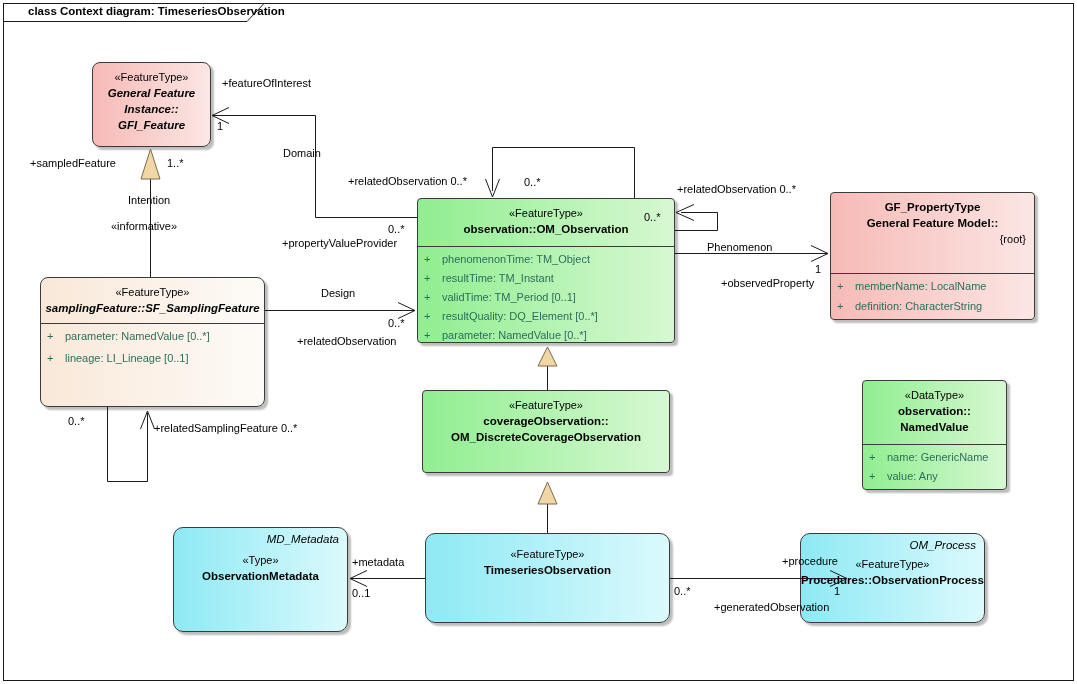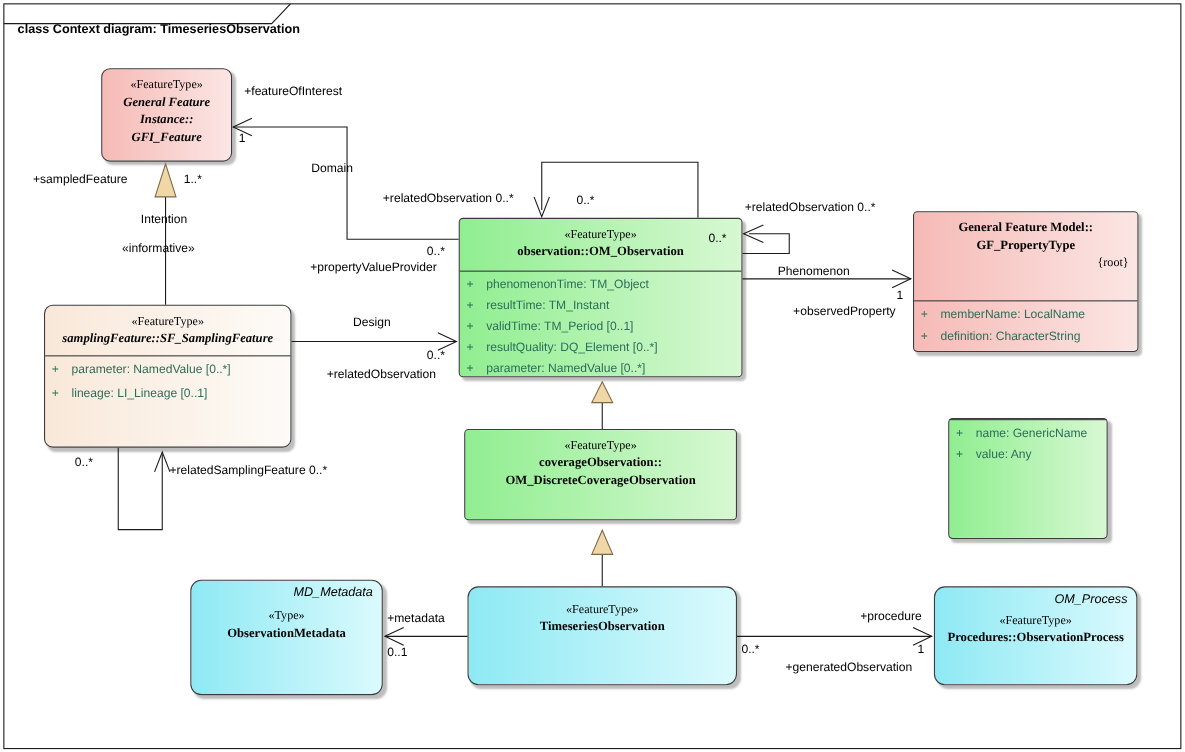--- a/index.html
+++ b/index.html
@@ -5,32 +5,32 @@
   html,body{margin:0;padding:0;background:#fff;}
   #canvas{position:relative;width:1077px;height:684px;background:#fff;overflow:hidden;
           font-family:"Liberation Sans",sans-serif;font-size:11px;color:#000;}
   svg.wires{position:absolute;left:0;top:0;z-index:5;pointer-events:none;}
   .cls{position:absolute;border:1px solid #3b3b3b;box-shadow:3px 3px 2px #bdbdbd;z-index:2;box-sizing:border-box;}
   .r8{border-radius:8px;} .r4{border-radius:4px;} .r2{border-radius:10px;}
   .pink {background:linear-gradient(to right,#f6bab6,#fbe6e4);}
   .peach{background:linear-gradient(to right,#f9e8d9,#fdfbf7);}
   .green{background:linear-gradient(to right,#90ee90,#d7f8d2);}
   .cyan {background:linear-gradient(to right,#8ee9f4,#dbfafd);}
-  .hdr{text-align:center;box-sizing:border-box;padding-top:6px;line-height:16px;font-family:Liberation Serif, serif;}
+  .hdr{text-align:center;box-sizing:border-box;padding-top:6px;line-height:16px;}
   .stereo{font-size:11px;}
   .cname{font-weight:bold;font-size:11.5px;}
   .bi{font-weight:bold;font-style:italic;font-size:11.5px;}
   .tag{ text-align:right;padding-right:8px;font-size:11px;}
   .suphdr{font-style:italic;font-size:11.5px;text-align:right;padding:4px 8px 0 0;line-height:14px;}
   .attrs{border-top:1px solid #3b3b3b;box-sizing:border-box;padding:5px 6px 0 6px;color:#2c6e5a;}
   .arow{display:flex;margin:0 0 4px 0;line-height:15px;}
   .arow .vis{width:18px;flex:none;text-align:left;}
   .lbl{position:absolute;white-space:nowrap;z-index:6;line-height:13px;}
   .assoc-name{color:#000;}
-  #frame-title{position:absolute;left:16px;top:5px;font-weight:bold;font-size:11.5px;z-index:6;margin-top:16px;}
+  #frame-title{position:absolute;left:28px;top:5px;font-weight:bold;font-size:11.5px;z-index:6;}
 </style>
 </head>
 <body>
 
 <div id="canvas">
 
   <span id="frame-title">class Context diagram: TimeseriesObservation</span>
 
   <div class="cls pink r8" style="left:92px;top:62px;width:119px;height:85px;">
     <div class="hdr">
@@ -82,37 +82,42 @@
       </div>
       <div class="arow">
         <span class="vis">+</span>
         <span>parameter: NamedValue [0..*]</span>
       </div>
     </div>
   </div>
 
   <div class="cls pink r4" style="left:830px;top:192px;width:205px;height:128px;">
     <div class="hdr" style="height:80px;">
+      <div class="cname">GF_PropertyType</div>
       <div class="cname">General Feature Model::</div>
-      <div class="cname">GF_PropertyType</div>
       <div class="tag">{root}</div>
     </div>
     <div class="attrs" style="height:46px;">
       <div class="arow" style="margin-bottom:5px;">
         <span class="vis">+</span>
         <span>memberName: LocalName</span>
       </div>
       <div class="arow">
         <span class="vis">+</span>
         <span>definition: CharacterString</span>
       </div>
     </div>
   </div>
 
   <div class="cls green r4" style="left:862px;top:380px;width:145px;height:110px;">
+    <div class="hdr" style="height:63px;">
+      <div class="stereo">«DataType»</div>
+      <div class="cname">observation::</div>
+      <div class="cname">NamedValue</div>
+    </div>
     <div class="attrs" style="height:45px;">
       <div class="arow">
         <span class="vis">+</span>
         <span>name: GenericName</span>
       </div>
       <div class="arow">
         <span class="vis">+</span>
         <span>value: Any</span>
       </div>
     </div>
@@ -134,21 +139,21 @@
   </div>
 
   <div class="cls cyan r2" style="left:173px;top:527px;width:175px;height:105px;">
     <div class="suphdr">MD_Metadata</div>
     <div class="hdr" style="padding-top:6px;">
       <div class="stereo">«Type»</div>
       <div class="cname">ObservationMetadata</div>
     </div>
   </div>
 
-  <div class="cls cyan r2" style="left:849px;top:533px;width:185px;height:90px;">
+  <div class="cls cyan r2" style="left:800px;top:533px;width:185px;height:90px;">
     <div class="suphdr">OM_Process</div>
     <div class="hdr" style="padding-top:4px;">
       <div class="stereo">«FeatureType»</div>
       <div class="cname">Procedures::ObservationProcess</div>
     </div>
   </div>
 
   <span class="lbl" style="left:222px;top:77px;">+featureOfInterest</span>
   <span class="lbl" style="left:217px;top:120px;">1</span>
   <span class="lbl assoc-name" style="left:283px;top:147px;">Domain</span>

